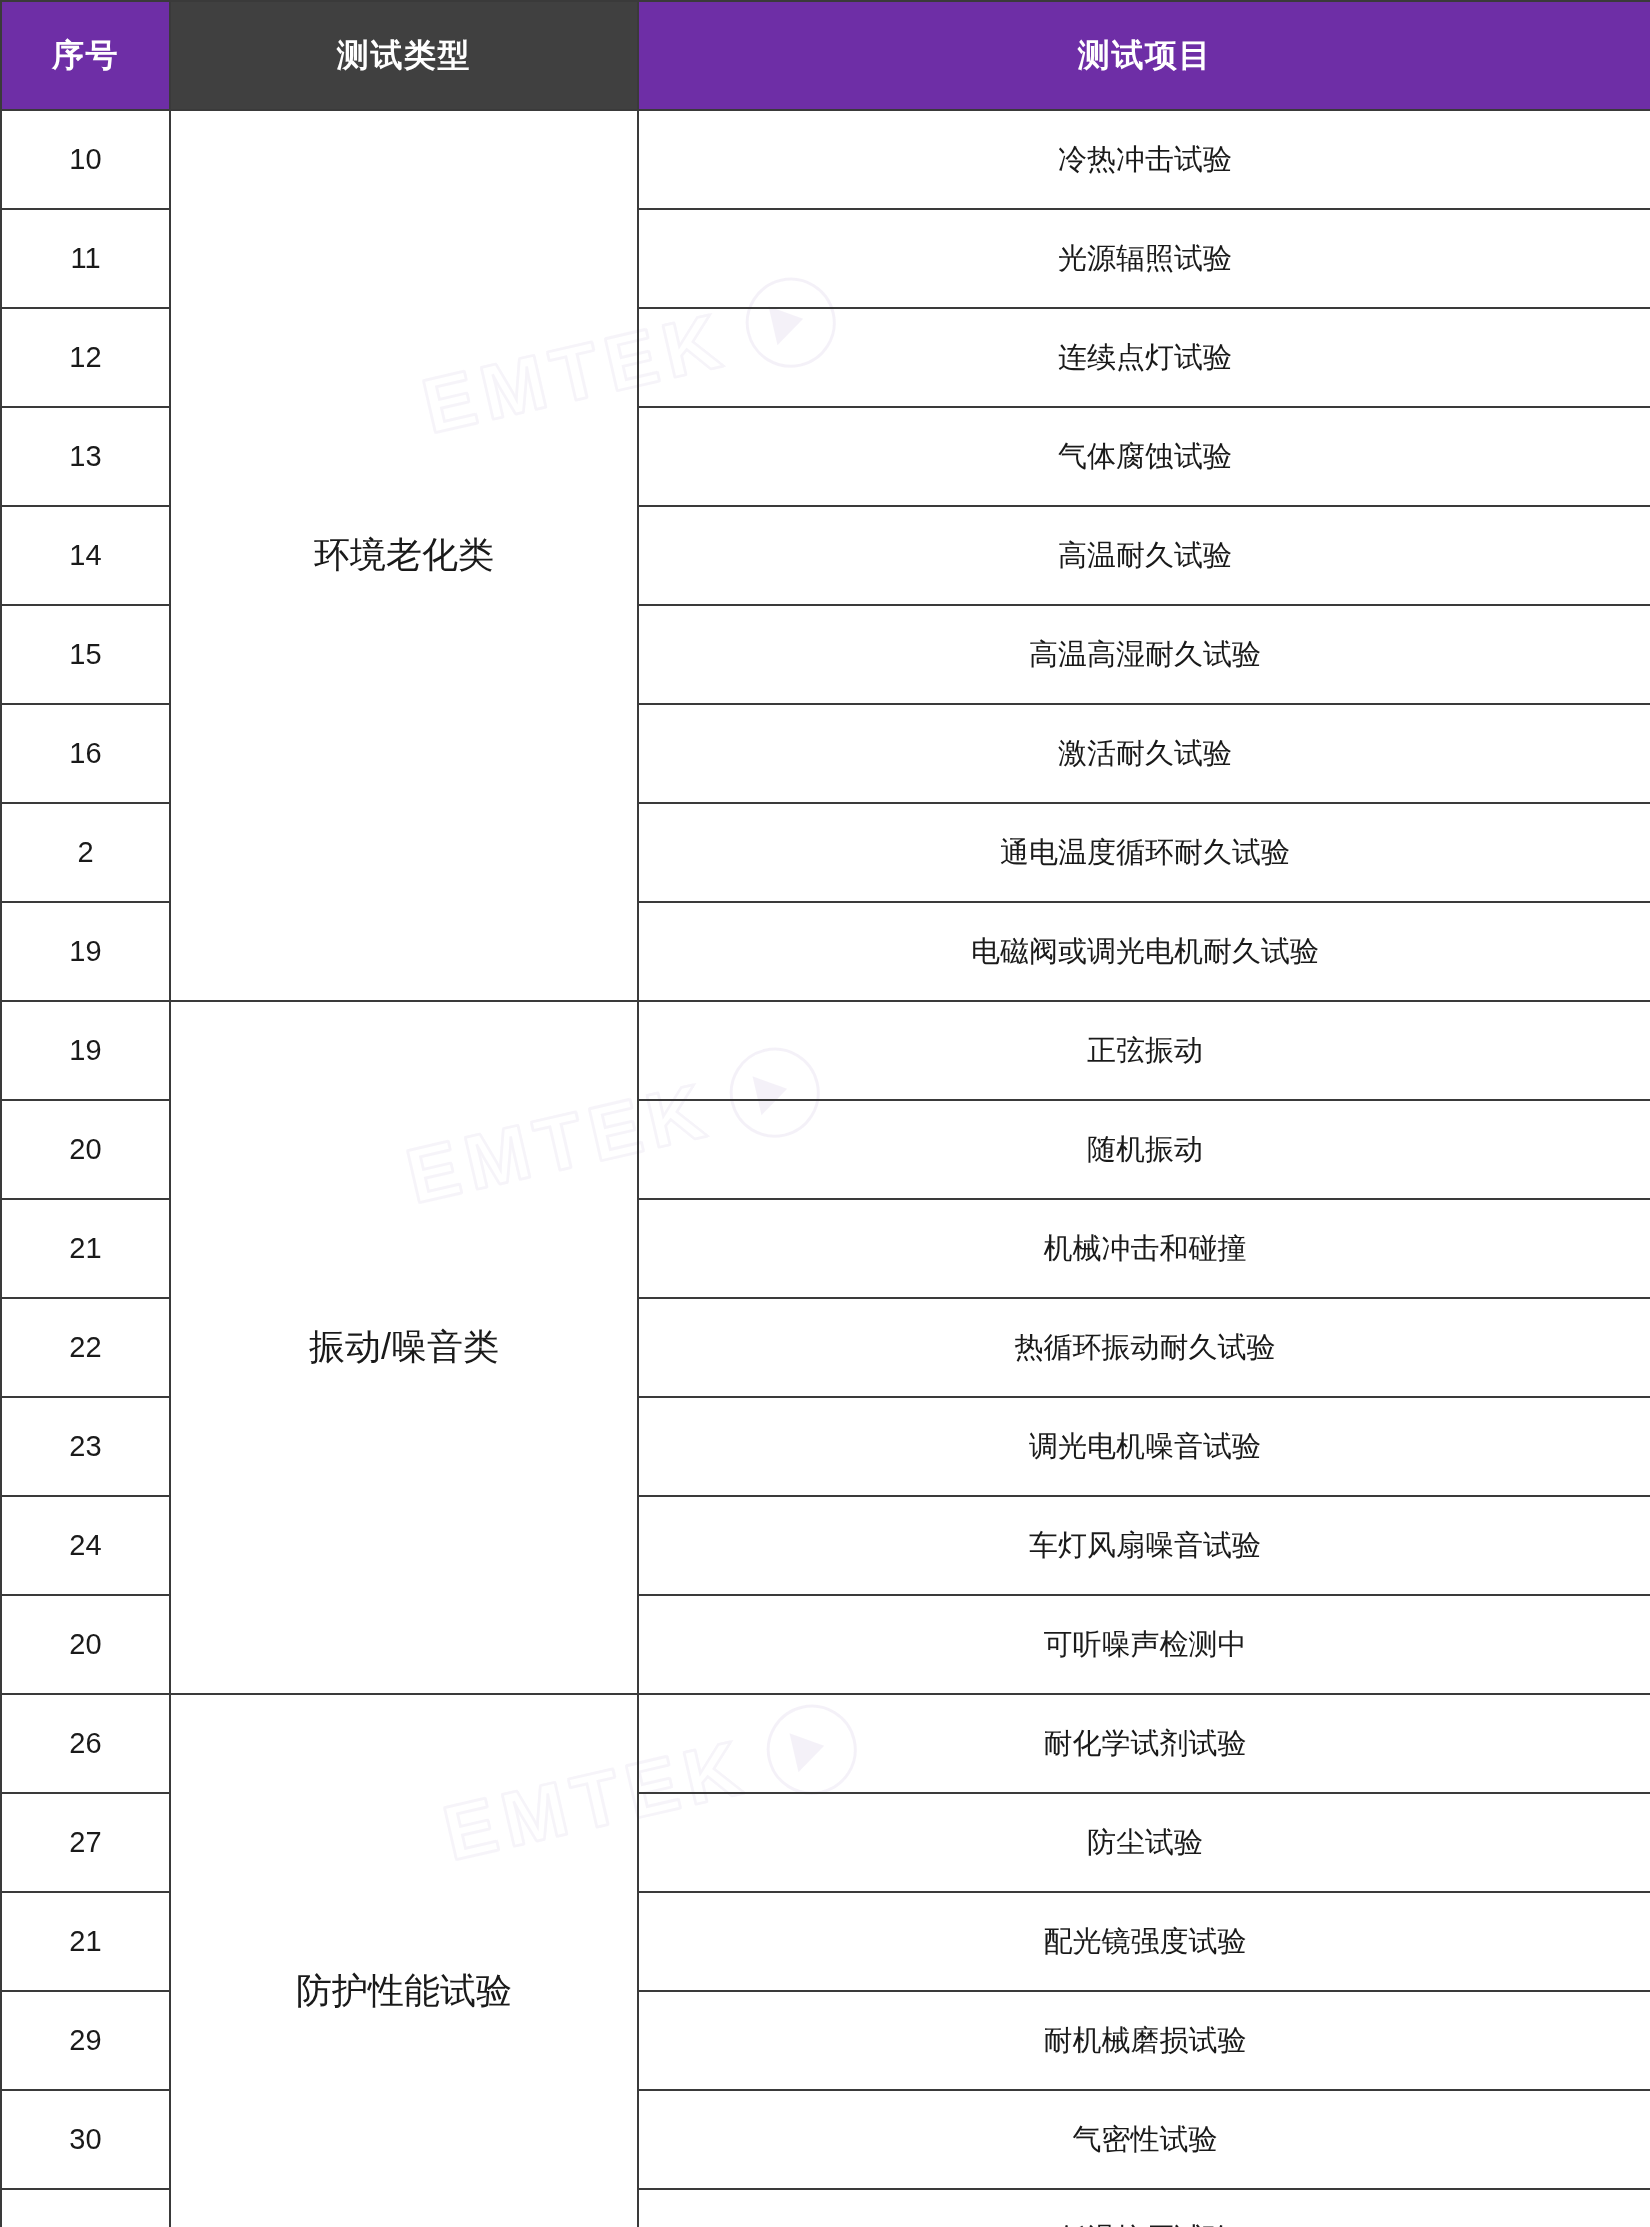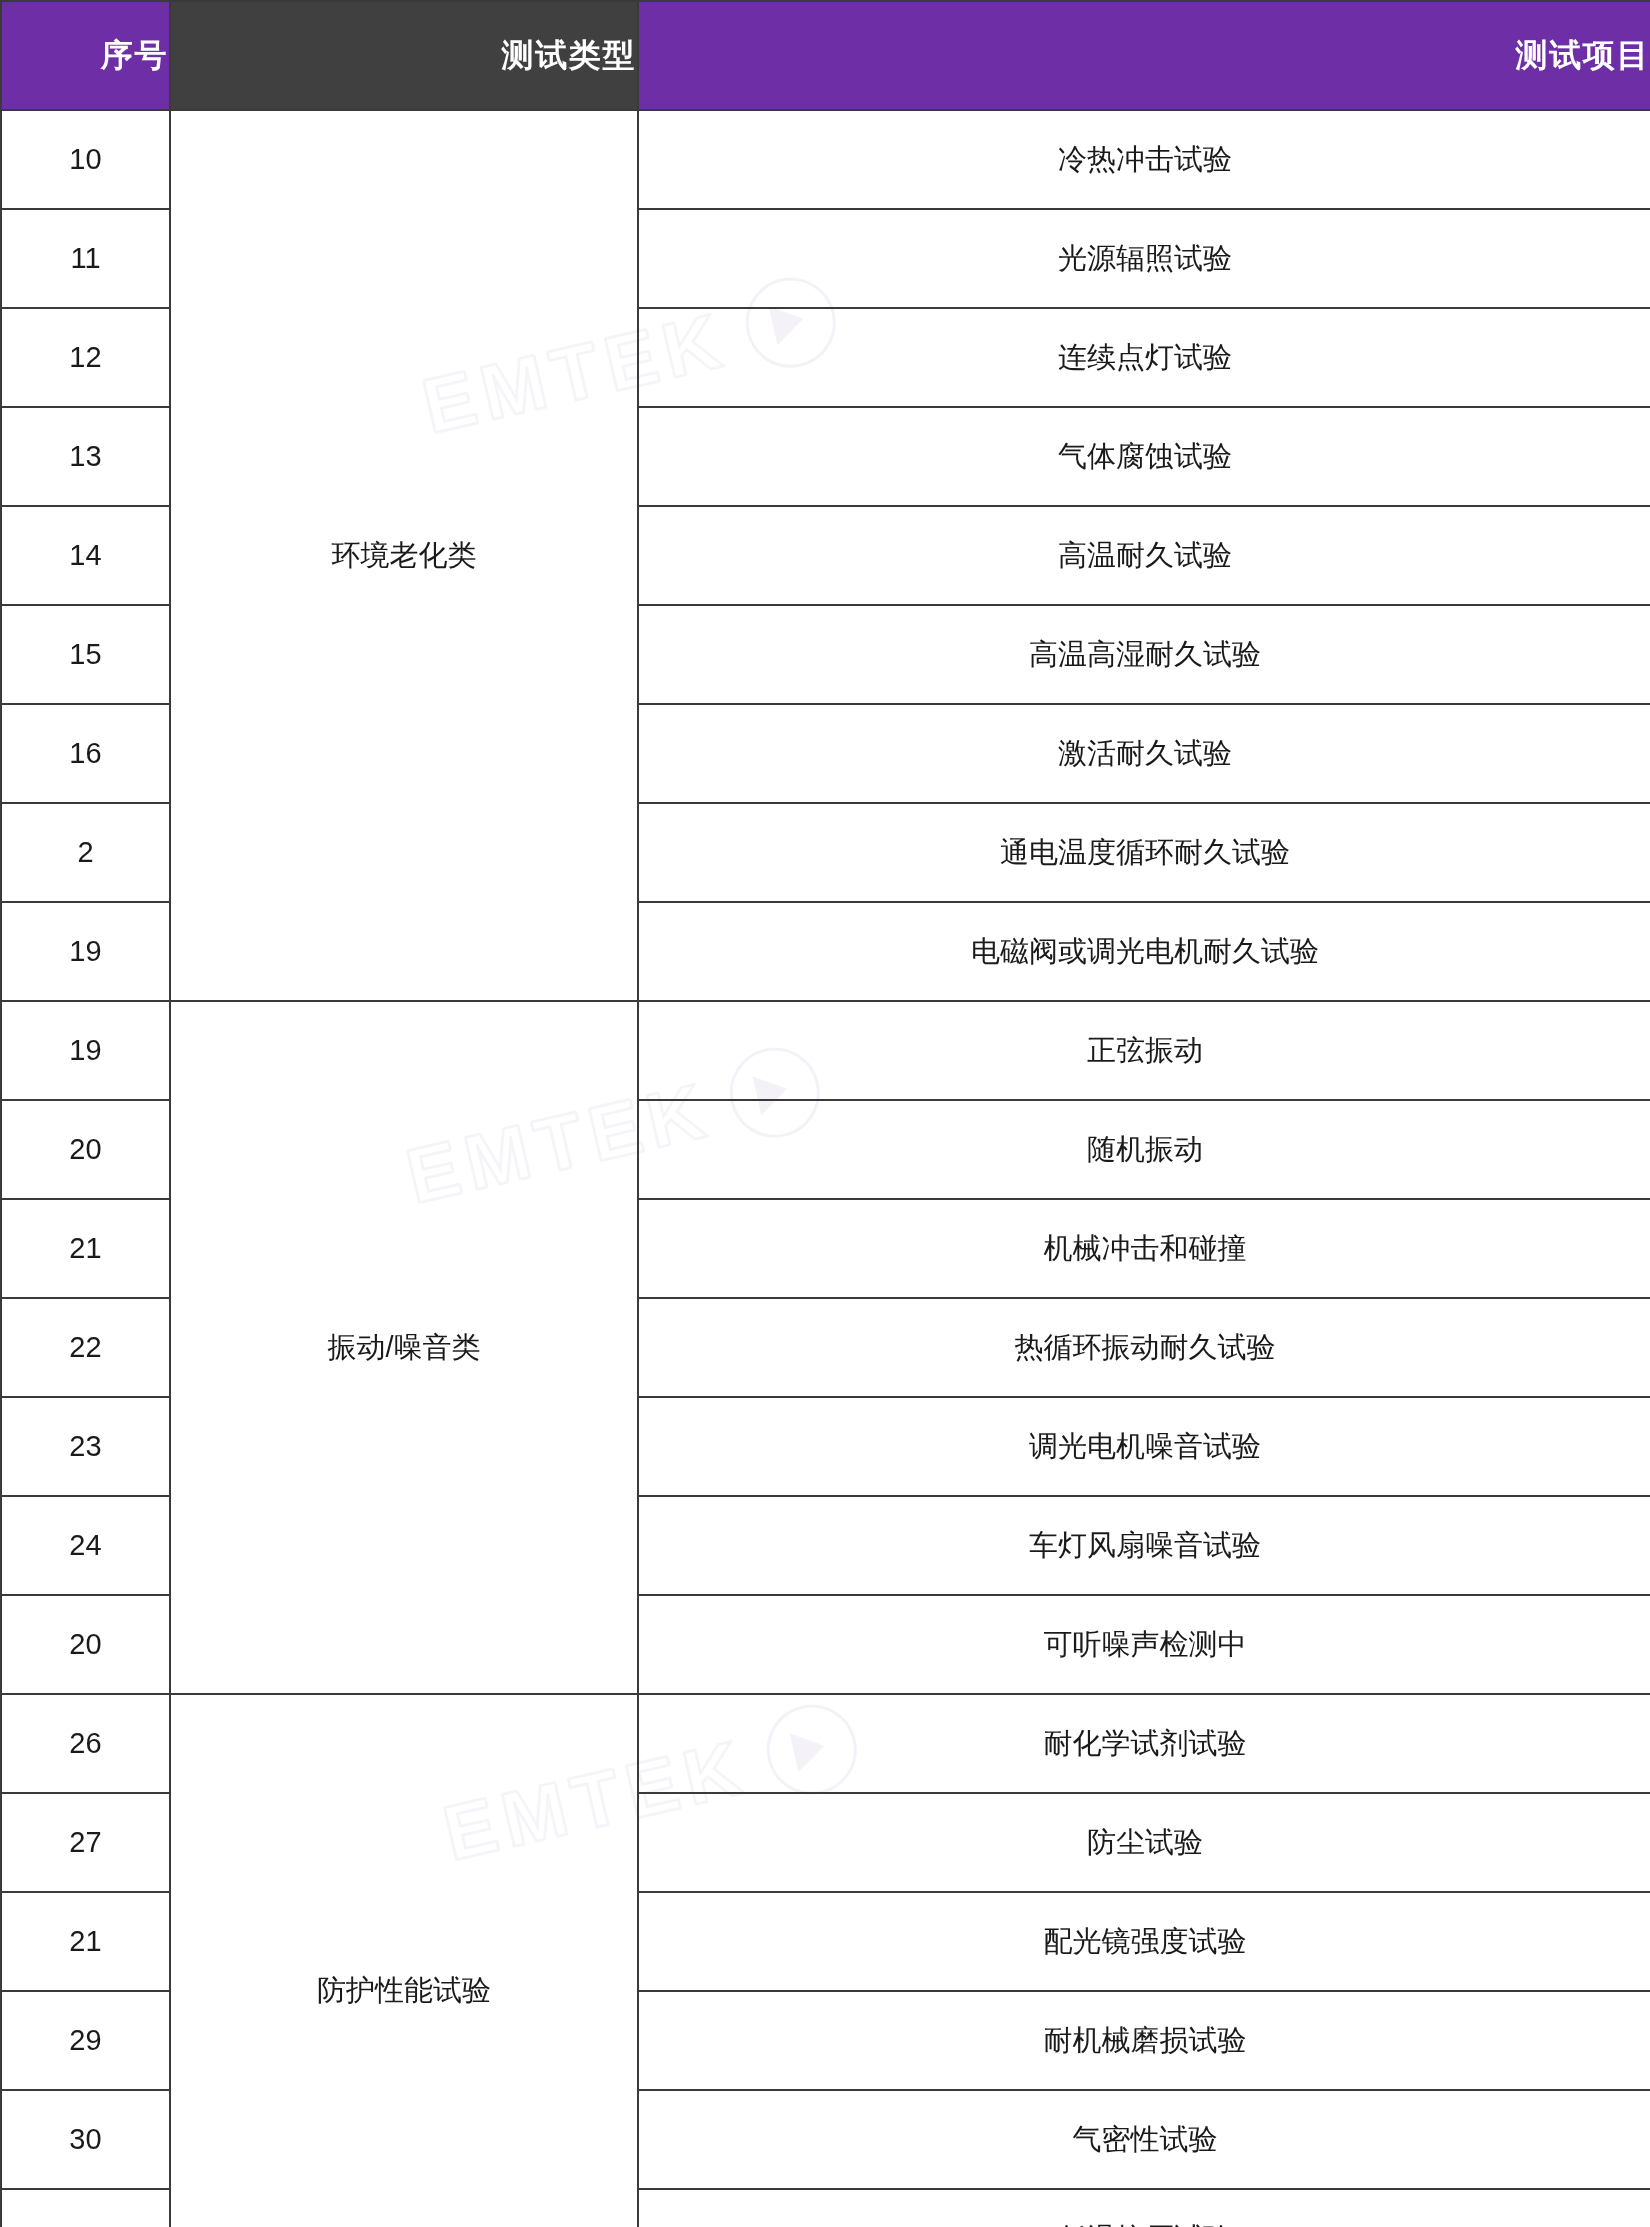--- a/index.html
+++ b/index.html
@@ -29,41 +29,41 @@
   table.test-table col.col-type  { width: 468px; }
   table.test-table col.col-item  { width: 1014px; }
 
   thead th {
     background: #6E2EA6;
     color: #ffffff;
     font-size: 32px;
     font-weight: bold;
     height: 105px;
     border: 2.4px solid #3a3a3a;
-    text-align: right;
+    text-align: center;
     vertical-align: middle;
     letter-spacing: 1.6px;
   }
   thead th.th-type {
     background: #404040;
   }
   tbody td {
     border: 2.4px solid #3a3a3a;
     font-size: 29px;
     color: #1a1a1a;
     text-align: center;
     vertical-align: middle;
     height: 95px;
     background: transparent;
   }
   tbody td.cell-no {
     font-size: 29px;
   }
   tbody td.cell-type {
-    font-size: 29px;
+    font-size: 36px;
   }
   tbody td.cell-item {
     font-size: 29px;
   }
 
   
   .wm-layer {
     position: absolute;
     inset: 0;
     z-index: 1;

